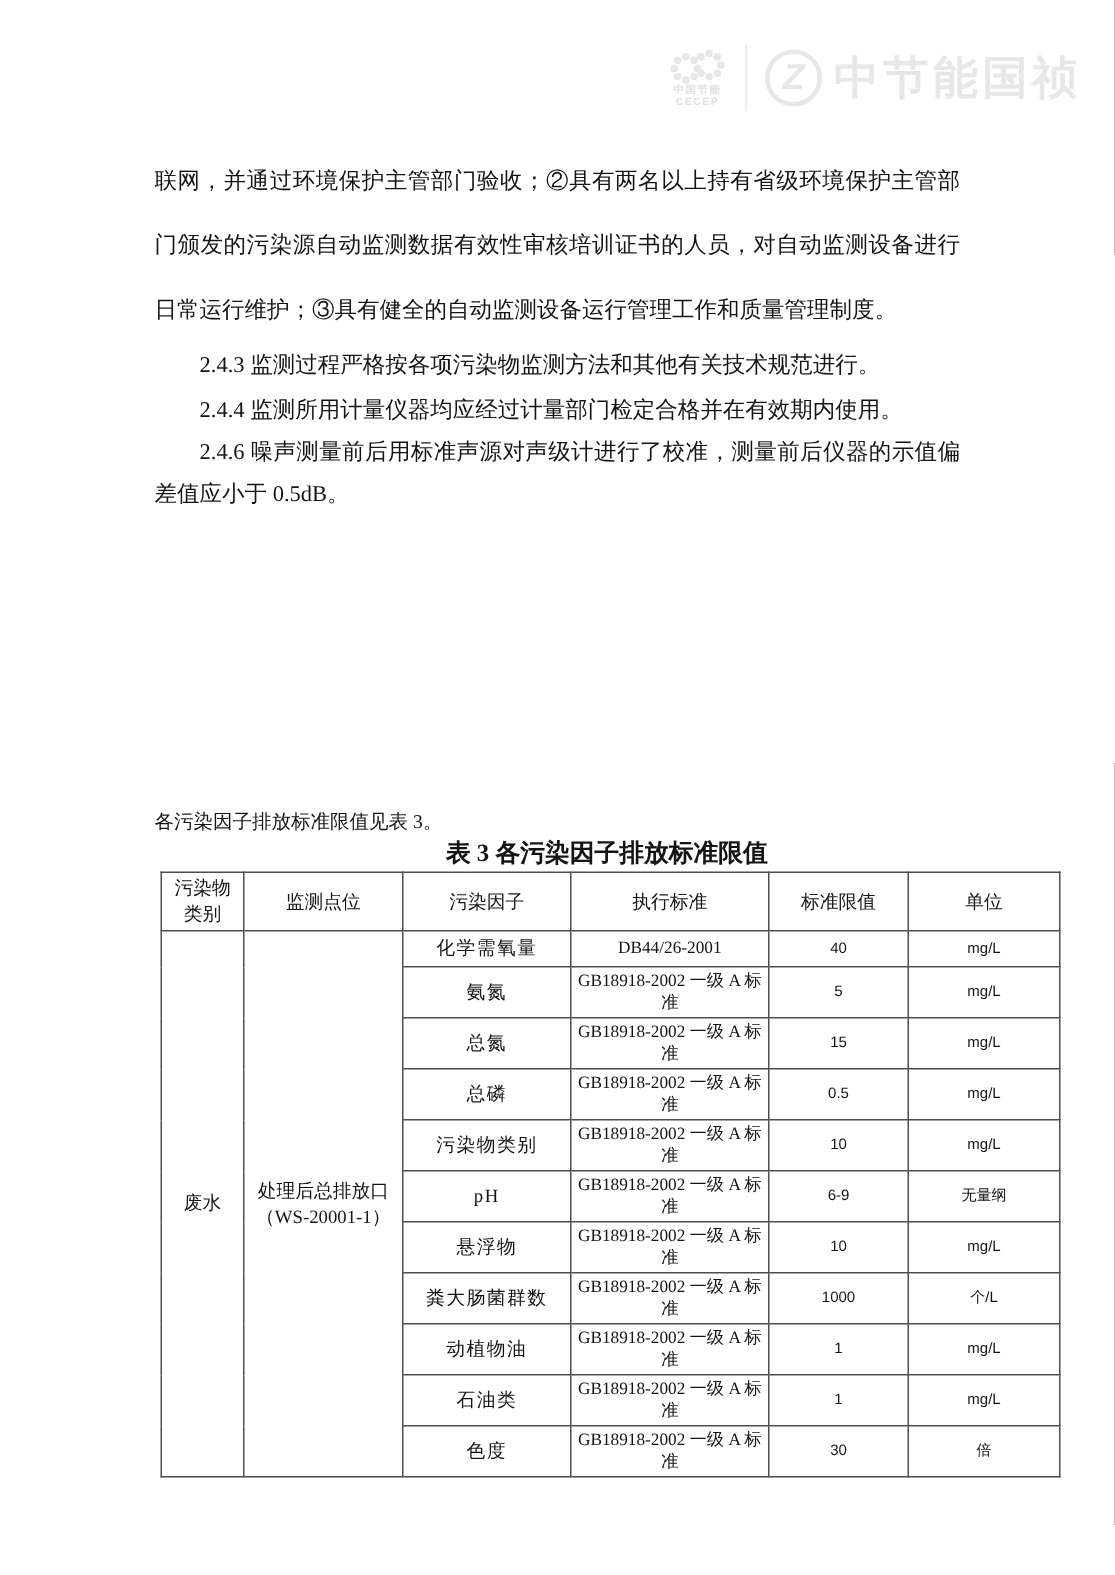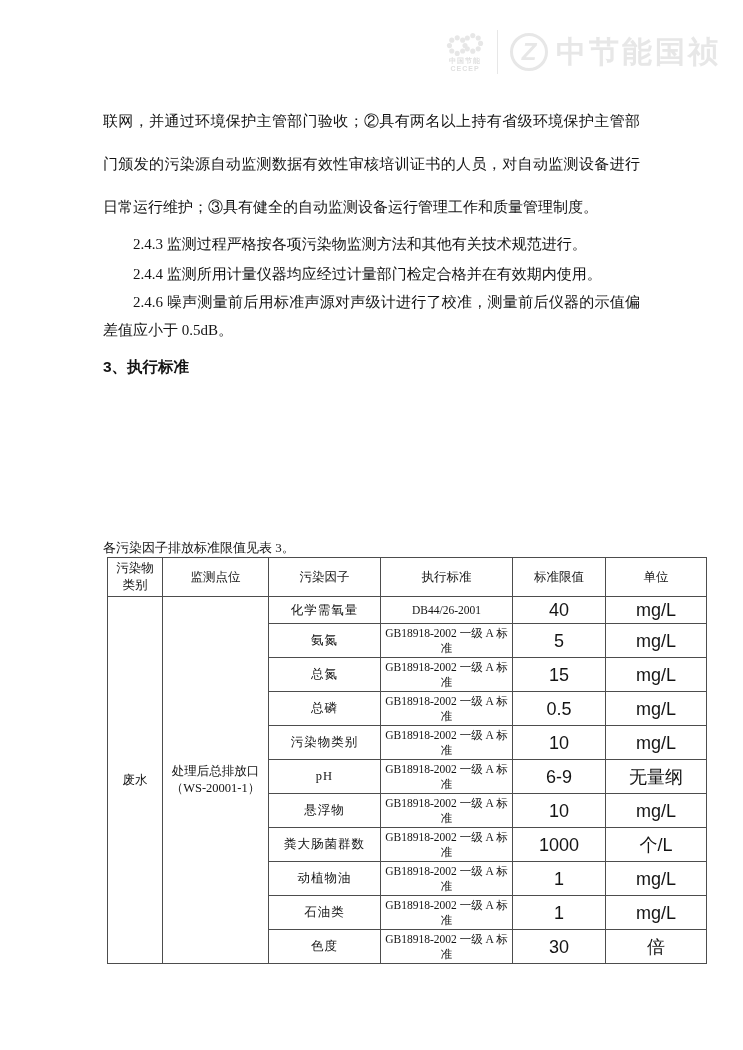--- a/index.html
+++ b/index.html
@@ -77,21 +77,21 @@
   .standards thead tr { height:39px; }
   .standards tbody tr { height:34px; }
   .standards tbody tr:first-child { height:24px; }
   td.cell-factor { letter-spacing:1px; }
   td.cell-standard {
     font-family:Liberation Serif, serif;
     font-size:11.5px; line-height:1.3;
   }
   td.cell-limit, td.cell-unit {
     font-family:"Liberation Sans","DejaVu Sans",sans-serif;
-    font-size:18px;
+    font-size:10px;
   }
   td.cell-site { font-size:12.5px; }
 </style>
 </head>
 <body>
 
 <div class="page">
 
   <div class="header-logos">
     <div class="cecep-block">
@@ -122,25 +122,25 @@
       <div class="guozhen-mark">Z</div>
       <div class="guozhen-name">中节能国祯</div>
     </div>
   </div>
 
   <div class="content">
     <p class="p-cont">联网，并通过环境保护主管部门验收；②具有两名以上持有省级环境保护主管部门颁发的污染源自动监测数据有效性审核培训证书的人员，对自动监测设备进行日常运行维护；③具有健全的自动监测设备运行管理工作和质量管理制度。</p>
     <p class="p-single">2.4.3 监测过程严格按各项污染物监测方法和其他有关技术规范进行。</p>
     <p class="p-single">2.4.4 监测所用计量仪器均应经过计量部门检定合格并在有效期内使用。</p>
     <p class="p-multi">2.4.6 噪声测量前后用标准声源对声级计进行了校准，测量前后仪器的示值偏差值应小于 0.5dB。</p>
-    <p class="section-heading">3、执行标准</p>
   </div>
 
   <div class="table-block">
     <div class="table-intro">各污染因子排放标准限值见表 3。</div>
+    <div class="table-caption">表 3 各污染因子排放标准限值</div>
 
     <table class="standards">
       <colgroup>
         <col style="width:55px">
           <col style="width:106px">
           <col style="width:112px">
         <col style="width:132px">
           <col style="width:93px">
           <col style="width:101px">
       </colgroup>

